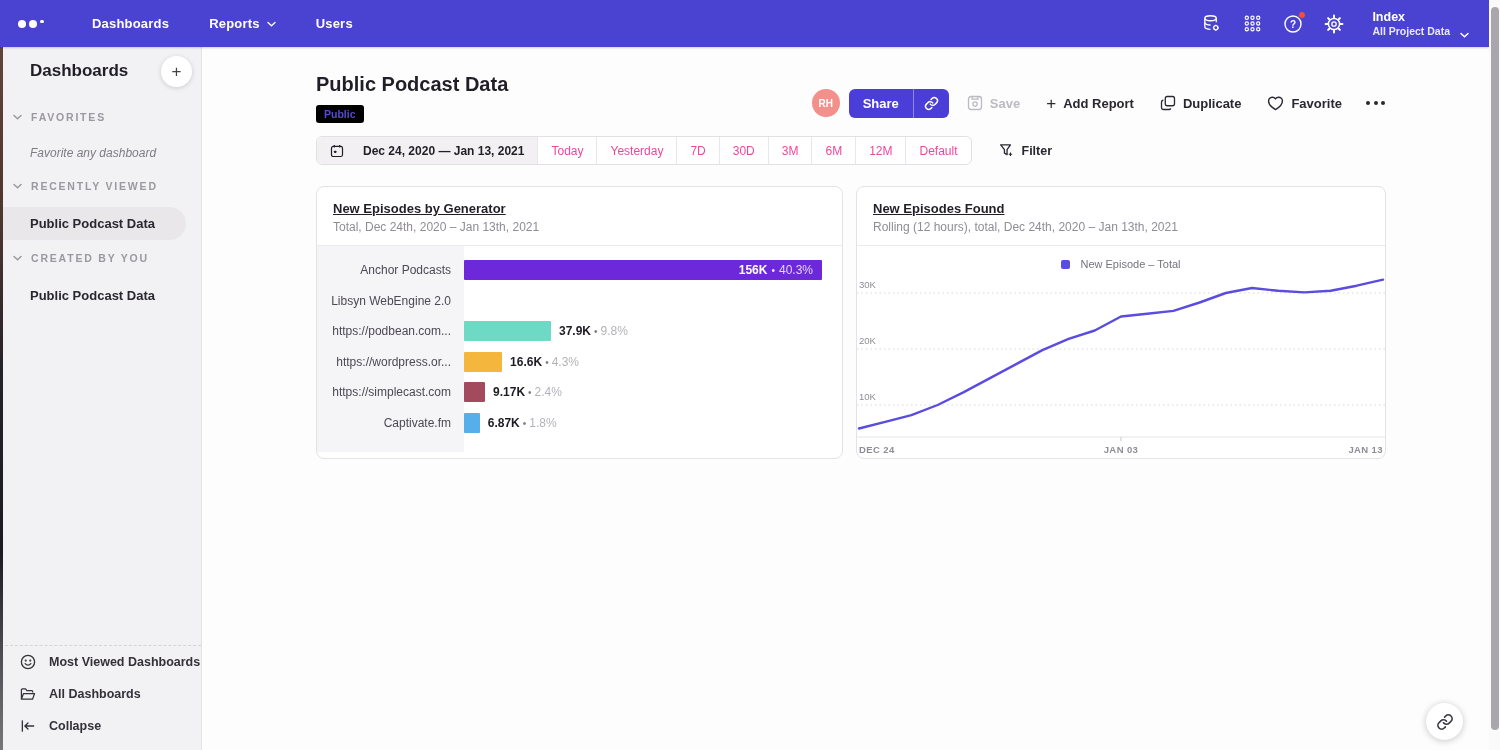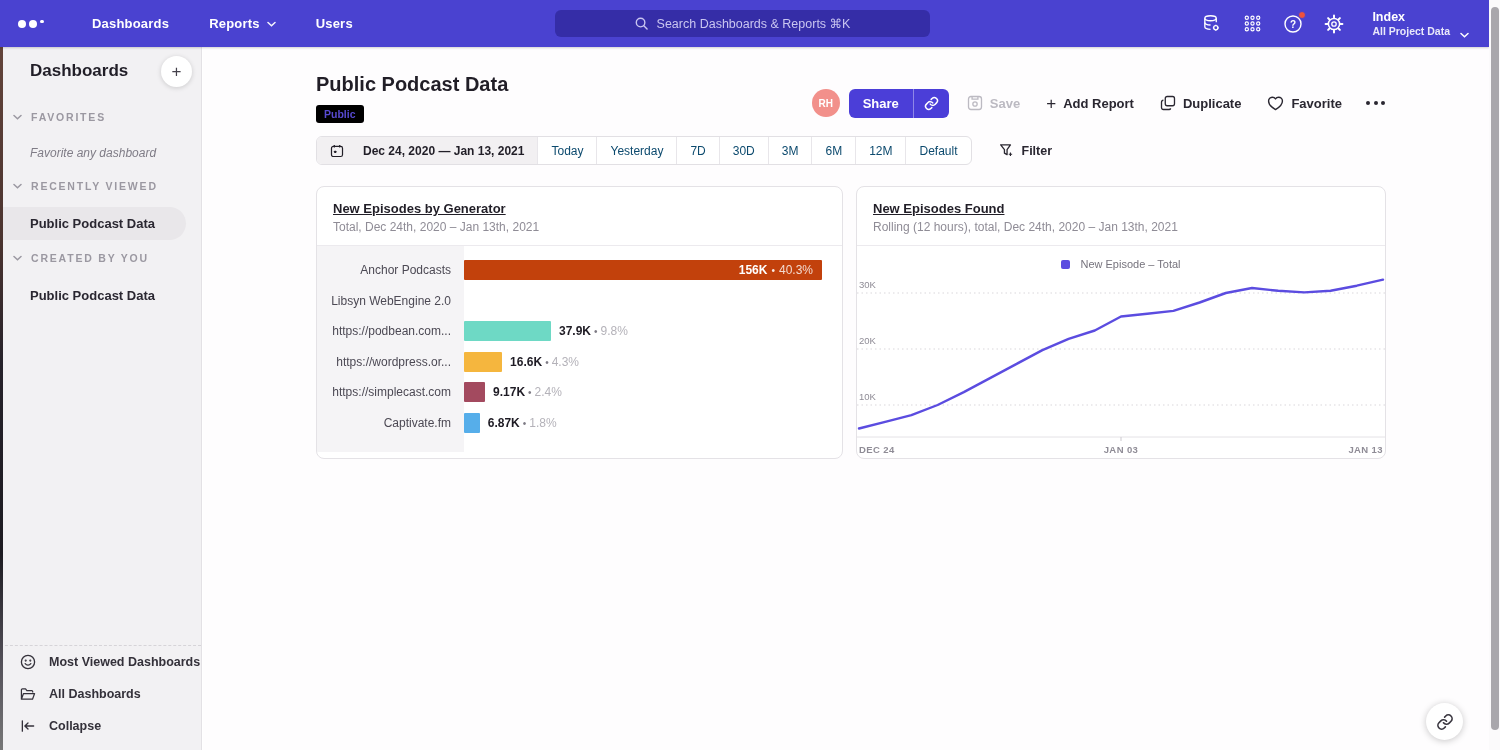--- a/index.html
+++ b/index.html
@@ -69,21 +69,21 @@
   .act.disabled { color:#bcbac2; cursor:default; }
   .act .plus { font-size:17px; font-weight:500; line-height:1; }
   .ml18{margin-left:18px} .ml26{margin-left:26px}
   .dots3 { display:flex; gap:3.5px; margin-left:24px; cursor:pointer; }
   .dots3 i { width:4px; height:4px; border-radius:50%; background:#2a2731; }
 
   
   .toolbar { position:absolute; left:113px; top:89px; display:flex; align-items:center; }
   .datebar { display:flex; align-items:stretch; height:29px; border:1px solid #e2e0e4; border-radius:6px;
              overflow:hidden; background:#fff; }
-  .dseg { display:flex; align-items:center; padding:0 13px; font-size:12px; color:#0c4a6e;
+  .dseg { display:flex; align-items:center; padding:0 13px; font-size:12px; color:#ec4899;
           border-right:1px solid #e8e6ea; cursor:pointer; white-space:nowrap; }
   .dseg:last-child { border-right:none; }
   .dseg.range { background:#f2f0f2; color:#211e27; font-weight:700; gap:19px; }
   .filter { display:flex; align-items:center; gap:8px; margin-left:27px; font-size:12.5px; font-weight:700;
             color:#2a2731; cursor:pointer; }
 
   
   .card { position:absolute; top:139px; height:273px; background:#fff; border:1px solid #e4e2e6;
           border-radius:8px; overflow:hidden; }
   .card1 { left:113px; width:527px; }
@@ -134,27 +134,20 @@
   <div class="navitem">
     <span>Reports</span>
     <svg width="9" height="6" viewBox="0 0 9 6">
         <polyline points="1,1.5 4.5,4.7 8,1.5" fill="none" stroke="#fff" stroke-width="1.5" stroke-linecap="round"></polyline>
       </svg>
   </div>
   <div class="navitem">
     <span>Users</span>
   </div>
 
-  <div class="searchbar">
-    <svg width="13" height="13" viewBox="0 0 14 14">
-        <circle cx="6" cy="6" r="4.6" fill="none" stroke="#c9c5f0" stroke-width="1.5"></circle>
-        <line x1="9.5" y1="9.5" x2="13" y2="13" stroke="#c9c5f0" stroke-width="1.5" stroke-linecap="round"></line>
-      </svg>
-    <span>Search Dashboards &amp; Reports ⌘K</span>
-  </div>
 
   <div class="nav-right">
     <div class="nav-ic">
       <svg width="21" height="21" viewBox="0 0 22 22" fill="none" stroke="#fff" stroke-width="1.4">
         <ellipse cx="10" cy="5.5" rx="6" ry="2.6"></ellipse>
         <path d="M4 5.5v9c0 1.4 2.7 2.6 6 2.6M16 5.5v4.2"></path>
         <path d="M4 10c0 1.4 2.7 2.6 6 2.6"></path>
         <circle cx="15.5" cy="15.5" r="2.2"></circle>
         <path d="M15.5 12.4v1M15.5 17.6v1M12.4 15.5h1M17.6 15.5h1" stroke-width="1.3"></path>
       </svg>
@@ -337,21 +330,21 @@
   <div class="card card1">
     <div class="card-head">
       <div class="card-title">New Episodes by Generator</div>
       <div class="card-sub">Total, Dec 24th, 2020 – Jan 13th, 2021</div>
     </div>
     <div class="bars-body" id="bars-body">
       <div class="label-col-bg"></div>
     <div class="bar-row">
           <div class="bar-label">Anchor Podcasts</div>
           <div class="bar-zone">
-            <div class="bar" style="width: 358px; background: #c2410c;">
+            <div class="bar" style="width: 358px; background: #6d28d9;">
               <span class="inside-val"><b>156K</b><span class="dot">•</span><span class="pct">40.3%</span></span>
             </div>
           </div>
         </div>
         <div class="bar-row">
           <div class="bar-label">Libsyn WebEngine 2.0</div>
         </div>
         <div class="bar-row">
           <div class="bar-label">https://podbean.com...</div>
           <div class="bar-zone">

